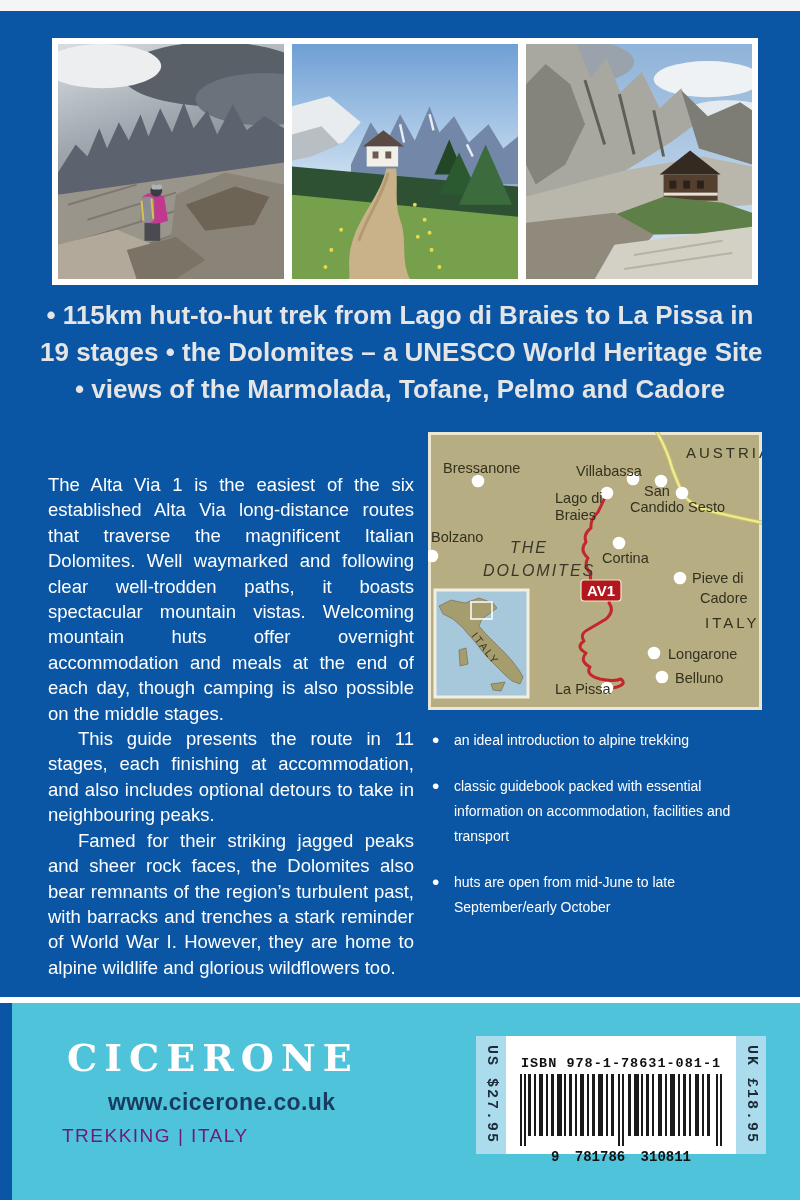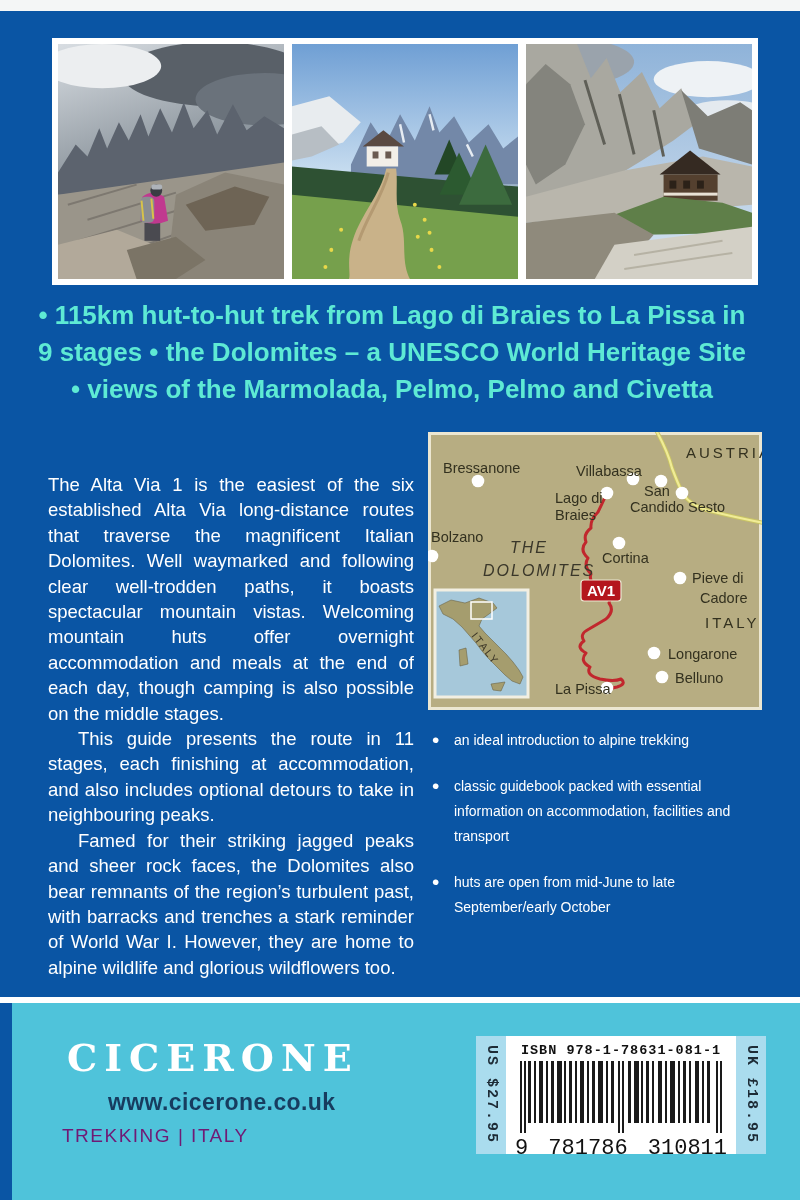--- a/index.html
+++ b/index.html
@@ -7,22 +7,22 @@
          font-family:"Liberation Sans",sans-serif;}
   .top-edge{position:absolute;left:0;top:0;width:800px;height:11px;background:#f4f6f6;}
 
   
   .photo-frame{position:absolute;left:52px;top:38px;width:706px;height:247px;background:#ffffff;
                box-sizing:border-box;padding:6px;display:flex;gap:8px;}
   .photo{flex:1;overflow:hidden;background:#9db4c8;}
   .photo svg{display:block;width:100%;height:100%;}
 
   
-  .headline{position:absolute;left:32px;top:297px;width:720px;text-align:center;
-            color:#5eead4;font-size:26px;font-weight:bold;line-height:37px;}
+  .headline{position:absolute;left:40px;top:297px;width:720px;text-align:center;
+            color:#e5e5e5;font-size:26px;font-weight:bold;line-height:37px;}
   .headline div{white-space:nowrap;}
 
   
   .body-text{position:absolute;left:48px;top:424px;width:366px;color:#ffffff;
              font-size:18.5px;line-height:25.4px;text-align:justify;margin-top:48px;}
   .body-text p{margin:0;}
   .body-text p + p{text-indent:30px;}
 
   
   .map-box{position:absolute;left:428px;top:432px;width:334px;height:278px;}
@@ -44,24 +44,24 @@
            font-size:23px;letter-spacing:0.4px;margin-left:40px;}
   .category{position:absolute;left:50px;top:122px;color:#701a75;font-size:19px;letter-spacing:1.5px;}
 
   
   .barcode-block{position:absolute;left:464px;top:33px;height:118px;display:flex;}
   .price-strip{width:30px;background:#aadcee;display:flex;align-items:center;justify-content:center;
                writing-mode:vertical-rl;color:#1d2b36;font-family:"Liberation Mono",monospace;
                font-size:15px;letter-spacing:2px;font-weight:bold;}
   .bc-center{width:230px;background:#ffffff;text-align:center;}
   .isbn-line{font-family:"Liberation Mono",monospace;font-size:13.5px;letter-spacing:1px;
-             color:#111111;margin-top:7px;font-weight:bold;}
+             color:#111111;margin-top:20px;font-weight:bold;}
   .bars{margin:3px auto 0;}
-  .digits-line{font-family:"Liberation Mono",monospace;font-size:22px;color:#111111;
-               margin-top:-1px;font-weight:normal;word-spacing:7px;}
+  .digits-line{font-family:"Liberation Mono",monospace;font-size:14px;color:#111111;
+               margin-top:-1px;font-weight:bold;word-spacing:7px;}
 </style>
 </head>
 <body>
 
 <div class="cover">
   <div class="top-edge"></div>
 
   <div class="photo-frame">
     <div class="photo">
       <svg viewBox="0 0 230 234" preserveAspectRatio="none">
@@ -160,22 +160,22 @@
         <polygon points="90,170 140,152 200,158 230,168 230,188 120,190" fill="#5f7f49"></polygon>
         <polygon points="0,178 90,168 130,190 90,234 0,234" fill="#8f8a7c"></polygon>
         <polygon points="90,200 230,182 230,234 70,234" fill="#d3d0c6"></polygon>
         <path d="M110,210 L200,196 M100,224 L210,208" stroke="#b6b2a4" stroke-width="2" fill="none"></path>
       </svg>
     </div>
   </div>
 
   <div class="headline">
     <div>• 115km hut-to-hut trek from Lago di Braies to La Pissa in</div>
-    <div>9 stages • the Dolomites – a UNESCO World Heritage Site</div>
-    <div>• views of the Marmolada, Pelmo, Pelmo and Civetta</div>
+    <div>19 stages • the Dolomites – a UNESCO World Heritage Site</div>
+    <div>• views of the Marmolada, Tofane, Pelmo and Cadore</div>
   </div>
 
   <div class="body-text">
     <p>The Alta Via 1 is the easiest of the six established Alta Via long-distance routes that traverse the magnificent Italian Dolomites. Well waymarked and following clear well-trodden paths, it boasts spectacular mountain vistas. Welcoming mountain huts offer overnight accommodation and meals at the end of each day, though camping is also possible on the middle stages.</p>
     <p>This guide presents the route in 11 stages, each finishing at accommodation, and also includes optional detours to take in neighbouring peaks.</p>
     <p>Famed for their striking jagged peaks and sheer rock faces, the Dolomites also bear remnants of the region’s turbulent past, with barracks and trenches a stark reminder of World War I. However, they are home to alpine wildlife and glorious wildflowers too.</p>
   </div>
 
   <div class="map-box">
     <svg viewBox="0 0 334 278" width="334" height="278" style="font-family:'Liberation Sans',sans-serif;">

